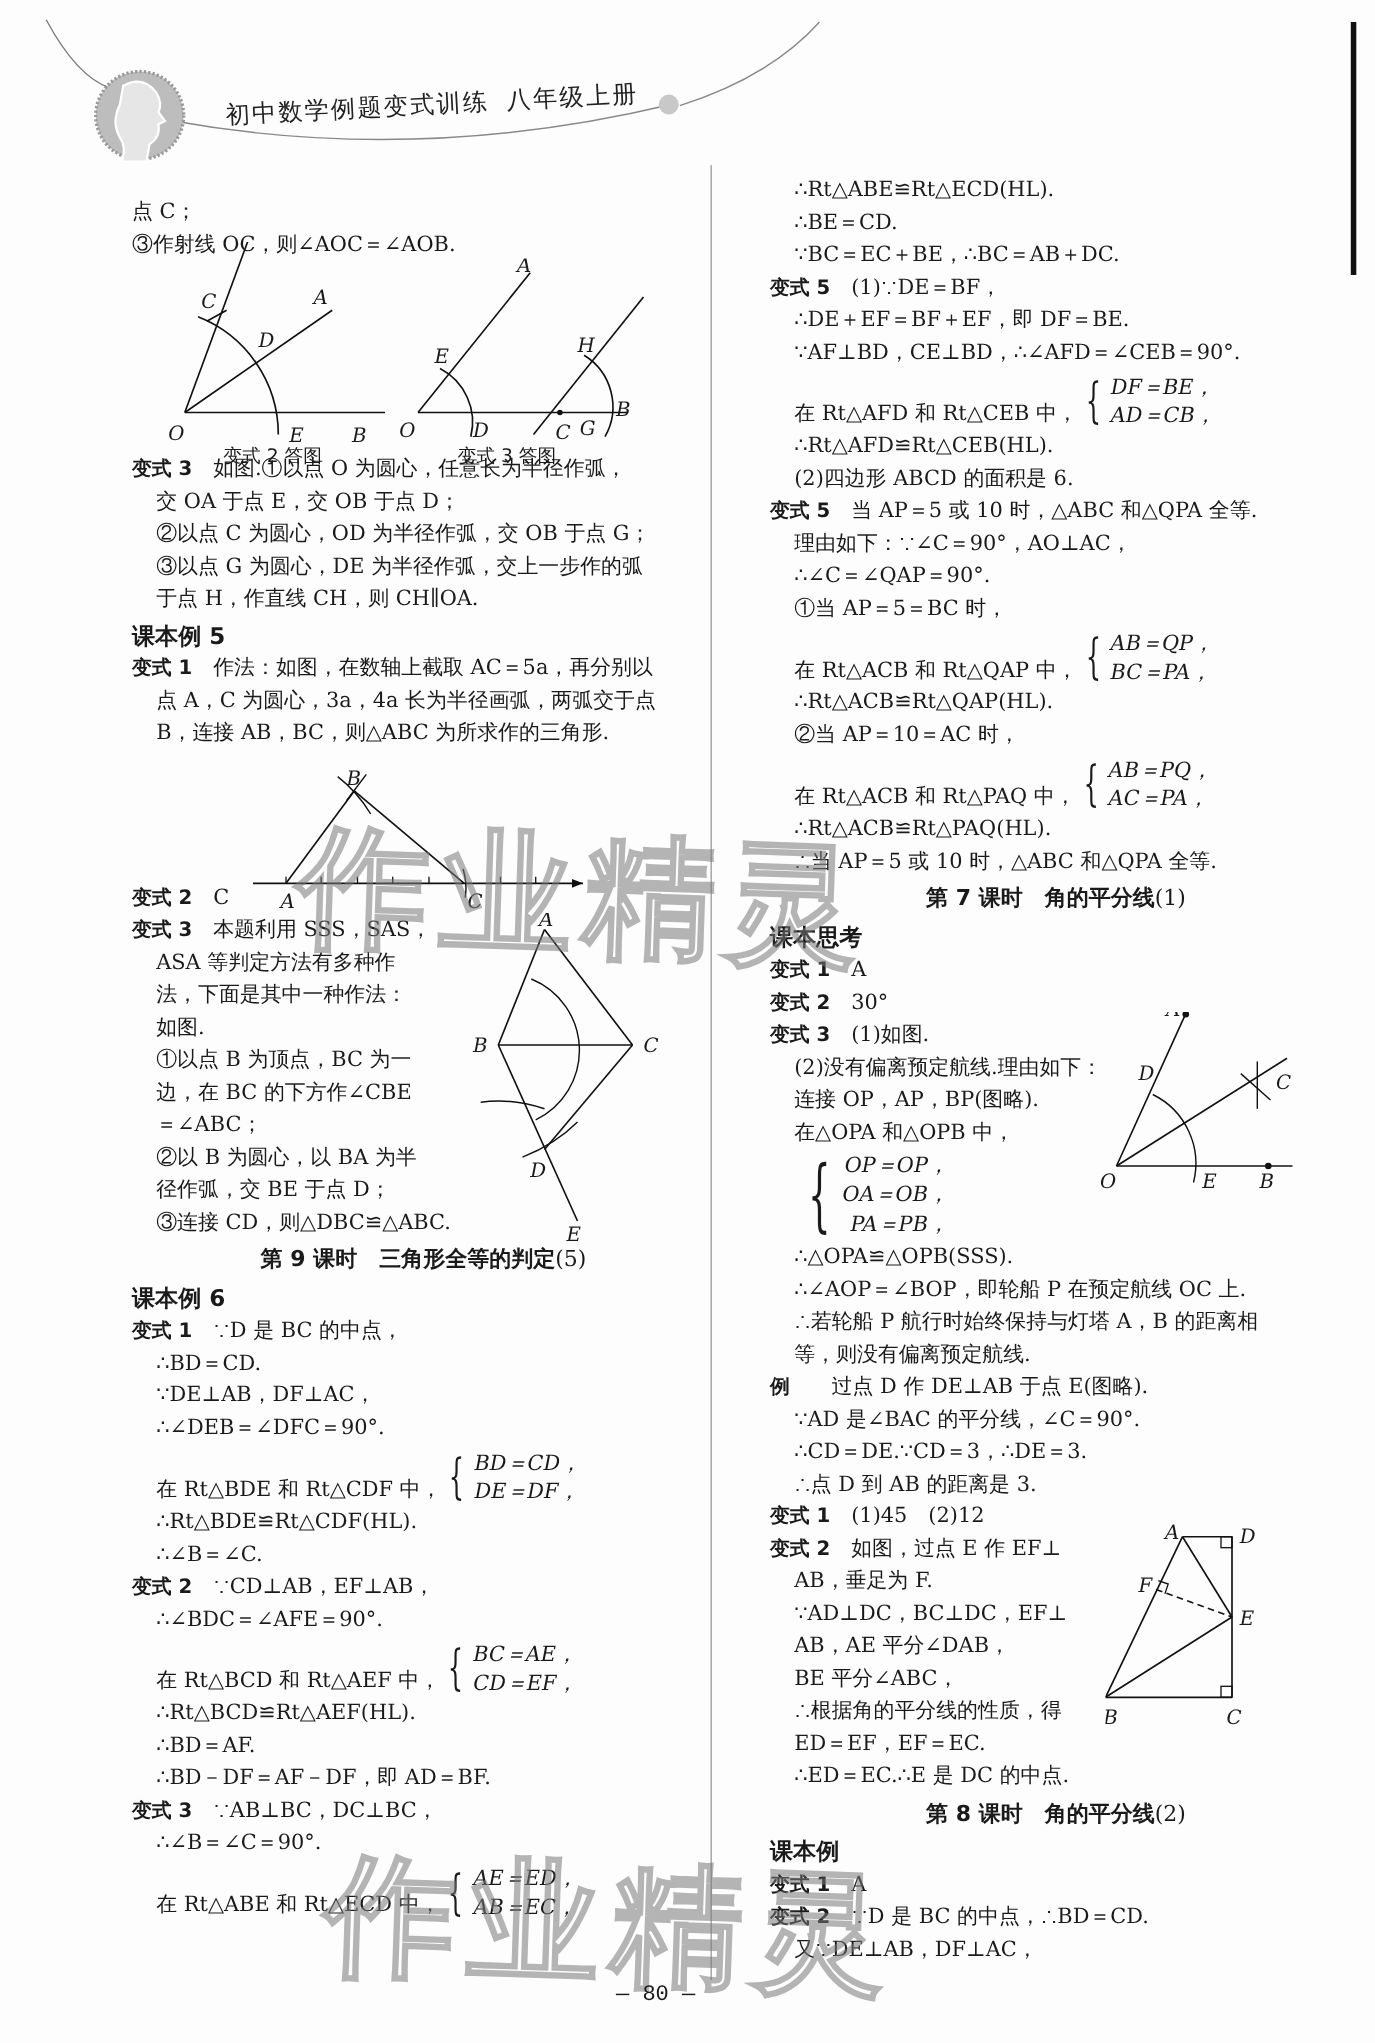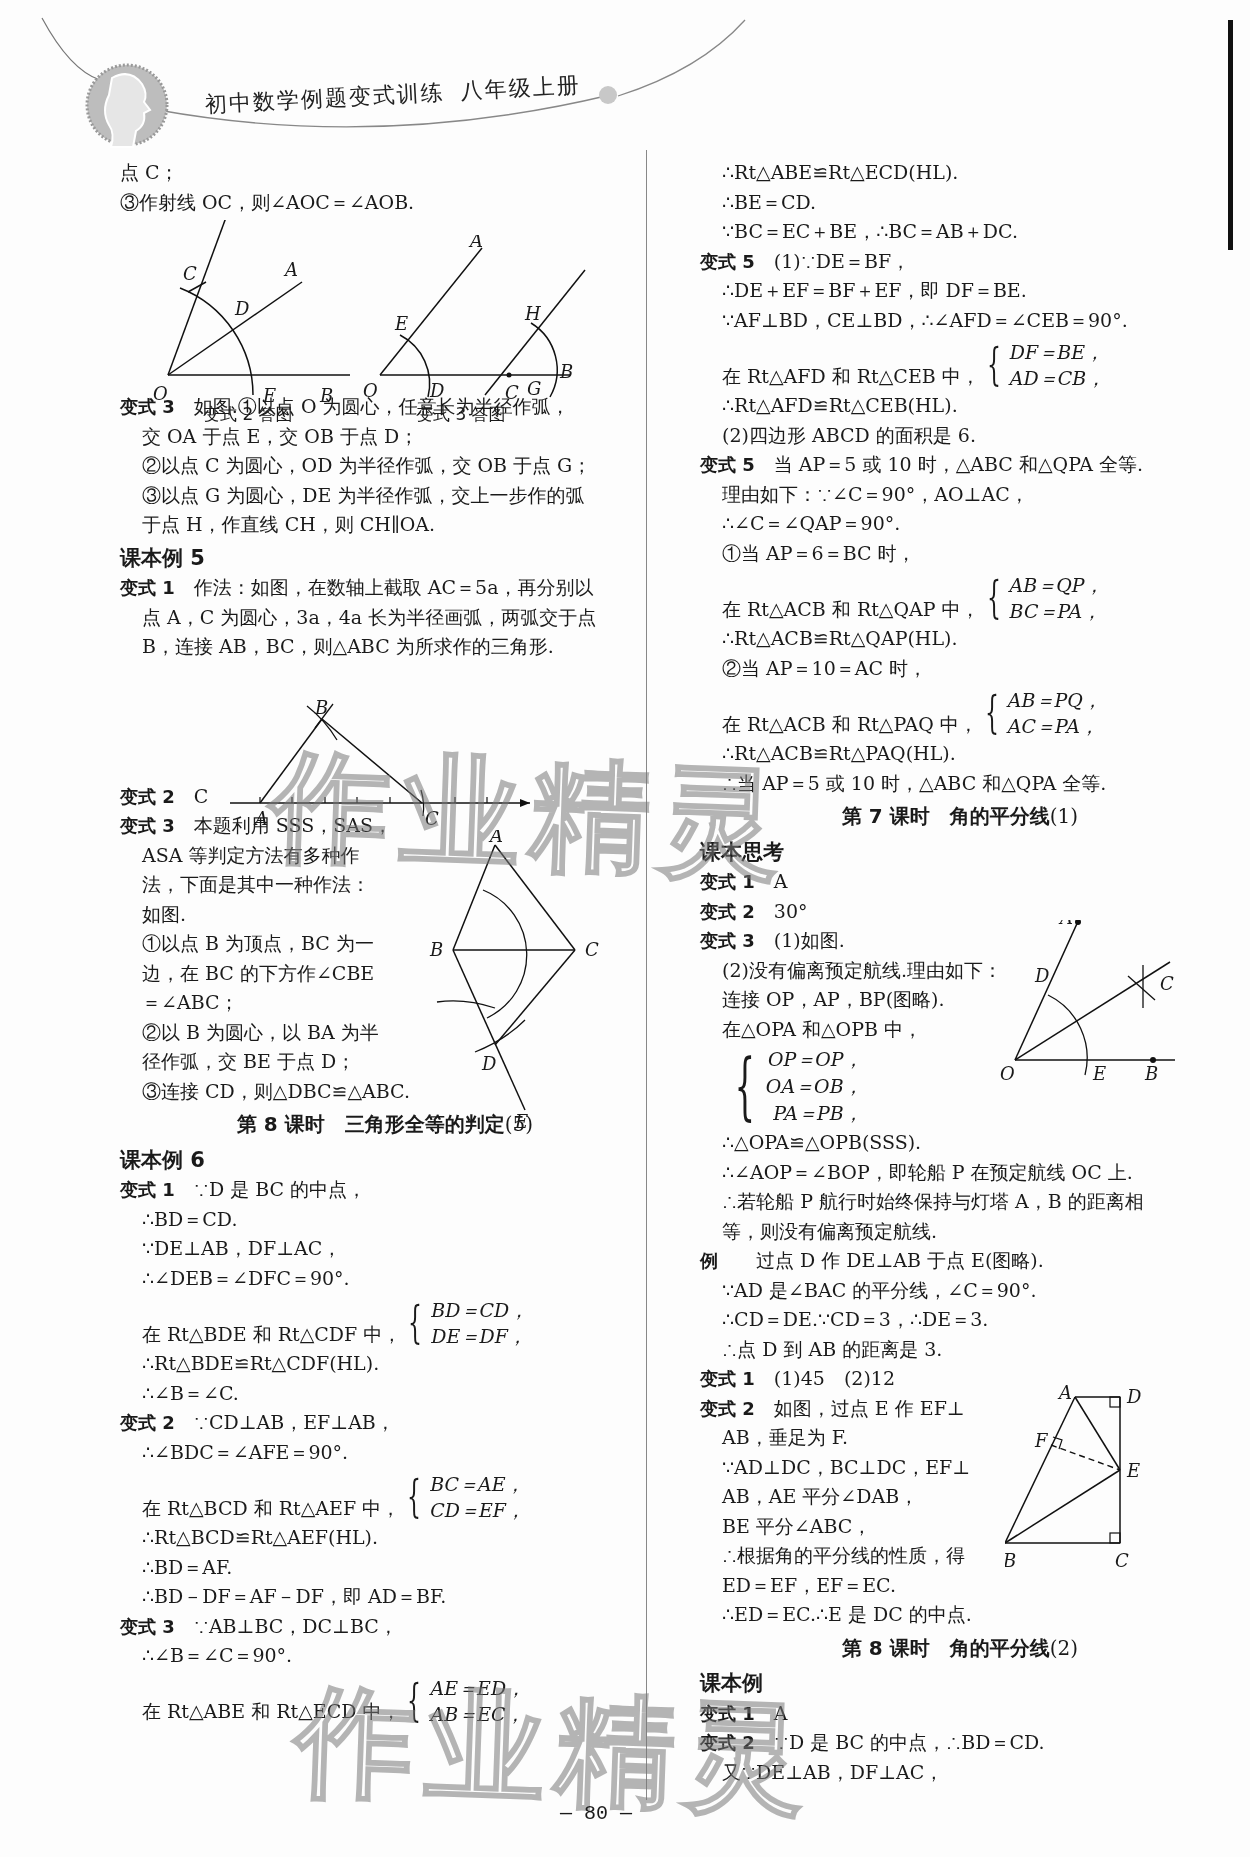--- a/index.html
+++ b/index.html
@@ -10,21 +10,21 @@
   .page { position: absolute; left: 0; top: 0; width: 1250px; height: 1857px; }
   .header-svg { position: absolute; left: 0; top: 0; }
   .header-title {
     position: absolute; left: 205px; top: 90px; font-size: 22px; letter-spacing: 2px;
     font-family: "DejaVu Sans", sans-serif; color: #222; transform: rotate(-3deg); transform-origin: left center;
   }
   .header-title span.gap { display: inline-block; width: 16px; }
   .edge-bar { position: absolute; left: 1228px; top: 20px; width: 5px; height: 230px; background: #111; }
 
   .col { position: absolute; top: 158px; font-size: 19px; line-height: 29.5px; }
-  .col-left { left: 120px; width: 530px; }
+  .col-left { left: 120px; width: 530px; margin-top: 20px; }
   .col-right { left: 660px; width: 520px; margin-left: 40px; }
   .divider { position: absolute; left: 646px; top: 150px; width: 1px; height: 1650px; background: #888; }
 
   .line { white-space: nowrap; }
   .ind { padding-left: 22px; }
   .b { font-family: "DejaVu Sans", sans-serif; font-weight: bold; font-size: 18px; }
   .sec { font-family: "DejaVu Sans", sans-serif; font-weight: bold; font-size: 21px; margin-top: 4px; }
   .lesson { font-family: "DejaVu Sans", sans-serif; font-size: 20px; font-weight: bold; text-align: center; margin: 4px 0 6px; }
   .lesson .paren { font-weight: normal; font-family: "DejaVu Serif", serif; }
   .sys { display: inline-flex; align-items: center; vertical-align: middle; }
@@ -77,21 +77,21 @@
     <div class="line"><span class="b">变式 3</span>　<span>本题利用 SSS，SAS，</span></div>
     <div class="line ind">ASA 等判定方法有多种作</div>
     <div class="line ind">法，下面是其中一种作法：</div>
     <div class="line ind">如图.</div>
     <div class="line ind">①以点 B 为顶点，BC 为一</div>
     <div class="line ind">边，在 BC 的下方作∠CBE</div>
     <div class="line ind">＝∠ABC；</div>
     <div class="line ind">②以 B 为圆心，以 BA 为半</div>
     <div class="line ind">径作弧，交 BE 于点 D；</div>
     <div class="line ind">③连接 CD，则△DBC≌△ABC.</div>
-    <div class="lesson"><span>第 8 课时　三角形全等的判定</span><span class="paren">(5)</span></div>
+    <div class="lesson"><span>第 9 课时　三角形全等的判定</span><span class="paren">(5)</span></div>
     <div class="sec">课本例 6</div>
     <div class="line"><span class="b">变式 1</span>　<span>∵D 是 BC 的中点，</span></div>
     <div class="line ind">∴BD＝CD.</div>
     <div class="line ind">∵DE⊥AB，DF⊥AC，</div>
     <div class="line ind">∴∠DEB＝∠DFC＝90°.</div>
     <div class="sysline ind">
         <span>在 Rt△BDE 和 Rt△CDF 中，</span>
         <span class="sys">
           <span class="brace">{</span>
           <span class="rows">
@@ -225,21 +225,21 @@
             <span>DF＝BE，</span>
             <span>AD＝CB，</span>
           </span>
         </span>
       </div>
     <div class="line ind">∴Rt△AFD≌Rt△CEB(HL).</div>
     <div class="line ind">(2)四边形 ABCD 的面积是 6.</div>
     <div class="line"><span class="b">变式 5</span>　<span>当 AP＝5 或 10 时，△ABC 和△QPA 全等.</span></div>
     <div class="line ind">理由如下：∵∠C＝90°，AO⊥AC，</div>
     <div class="line ind">∴∠C＝∠QAP＝90°.</div>
-    <div class="line ind">①当 AP＝6＝BC 时，</div>
+    <div class="line ind">①当 AP＝5＝BC 时，</div>
     <div class="sysline ind">
         <span>在 Rt△ACB 和 Rt△QAP 中，</span>
         <span class="sys">
           <span class="brace">{</span>
           <span class="rows">
             <span>AB＝QP，</span>
             <span>BC＝PA，</span>
           </span>
         </span>
       </div>

